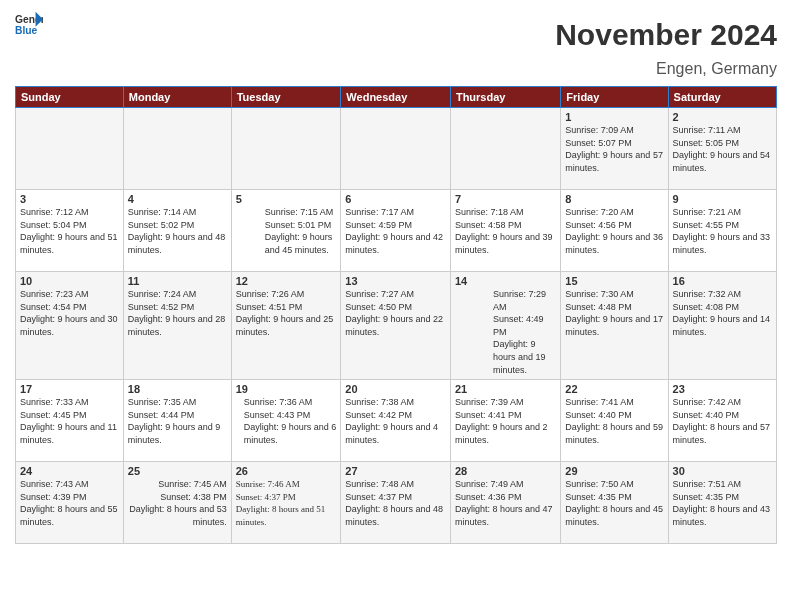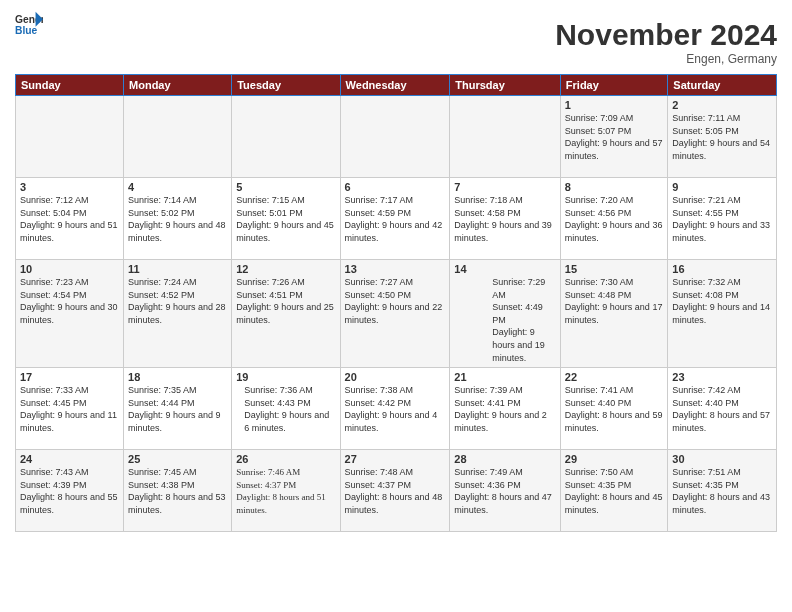--- a/index.html
+++ b/index.html
@@ -33,22 +33,23 @@
     .title-block {
       text-align: right;
     }
     .month-title {
       font-size: 30px;
       font-weight: bold;
       color: #333;
       margin-top: 8px;
     }
     .location {
-      font-size: 12px;
+      font-size: 16px;
       color: #555;
+      margin-top: 8px;
     }
     .calendar {
       width: 100%;
       border-collapse: collapse;
     }
     .calendar th {
       background: #7f1d1d;
       color: #fff;
       font-size: 11px;
       font-weight: bold;
@@ -145,21 +146,21 @@
 Daylight: 9 hours and 51 minutes.</div>
           </td>
           <td>
             <span class="day-num">4</span>
             <div class="day-detail" style="white-space: pre-line;">Sunrise: 7:14 AM
 Sunset: 5:02 PM
 Daylight: 9 hours and 48 minutes.</div>
           </td>
           <td>
             <span class="day-num">5</span>
-            <div class="day-detail" style="white-space: pre-line;">Sunrise: 7:15 AM
+            <div class="day-detail" style="white-space: pre-line; margin-left: 29px;">Sunrise: 7:15 AM
 Sunset: 5:01 PM
 Daylight: 9 hours and 45 minutes.</div>
           </td>
           <td>
             <span class="day-num">6</span>
             <div class="day-detail" style="white-space: pre-line;">Sunrise: 7:17 AM
 Sunset: 4:59 PM
 Daylight: 9 hours and 42 minutes.</div>
           </td>
           <td>
@@ -271,21 +272,21 @@
         </tr>
         <tr>
           <td>
             <span class="day-num">24</span>
             <div class="day-detail" style="white-space: pre-line;">Sunrise: 7:43 AM
 Sunset: 4:39 PM
 Daylight: 8 hours and 55 minutes.</div>
           </td>
           <td>
             <span class="day-num">25</span>
-            <div class="day-detail" style="white-space: pre-line;">Sunrise: 7:45 AM
+            <div class="day-detail" style="white-space: pre-line; text-align: right;">Sunrise: 7:45 AM
 Sunset: 4:38 PM
 Daylight: 8 hours and 53 minutes.</div>
           </td>
           <td>
             <span class="day-num">26</span>
             <div class="day-detail" style="white-space: pre-line; font-family: Liberation Serif, serif;">Sunrise: 7:46 AM
 Sunset: 4:37 PM
 Daylight: 8 hours and 51 minutes.</div>
           </td>
           <td>

